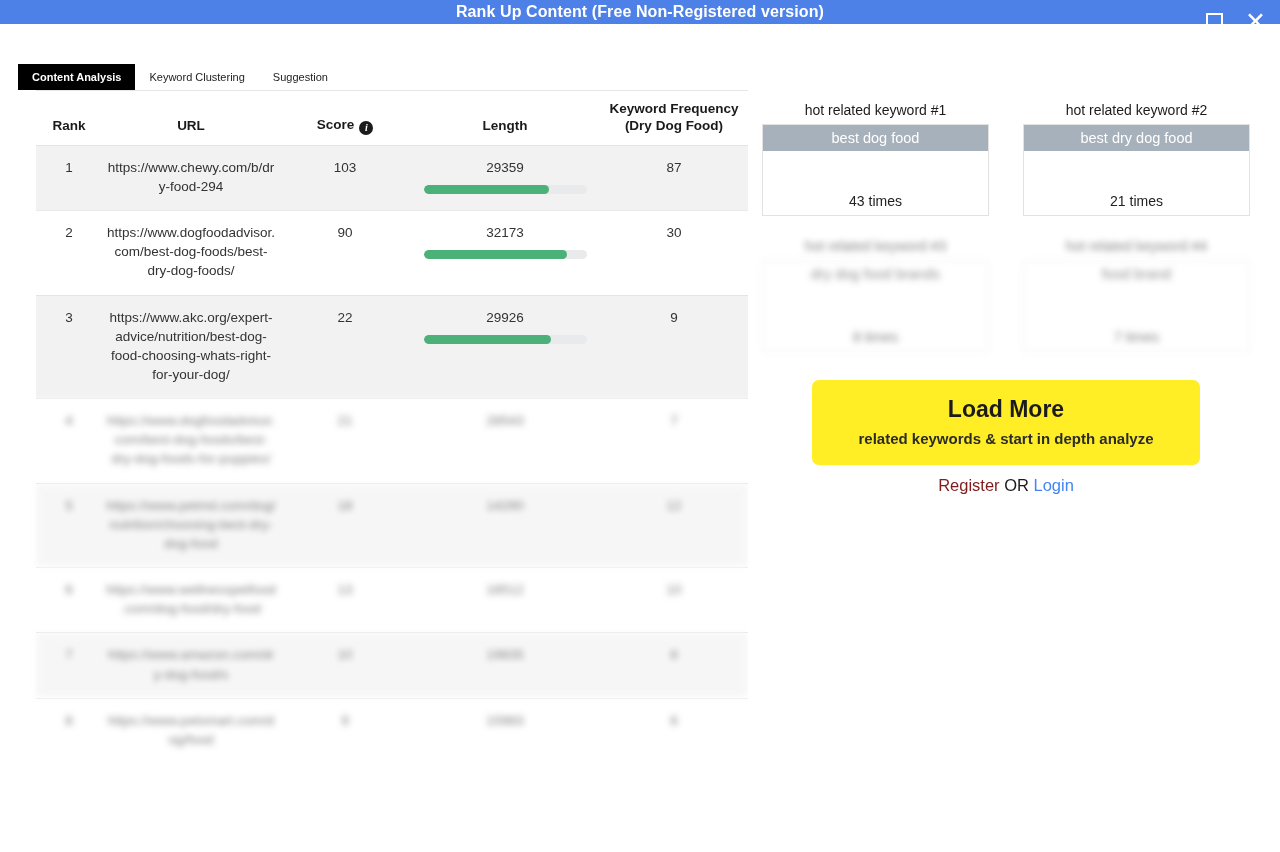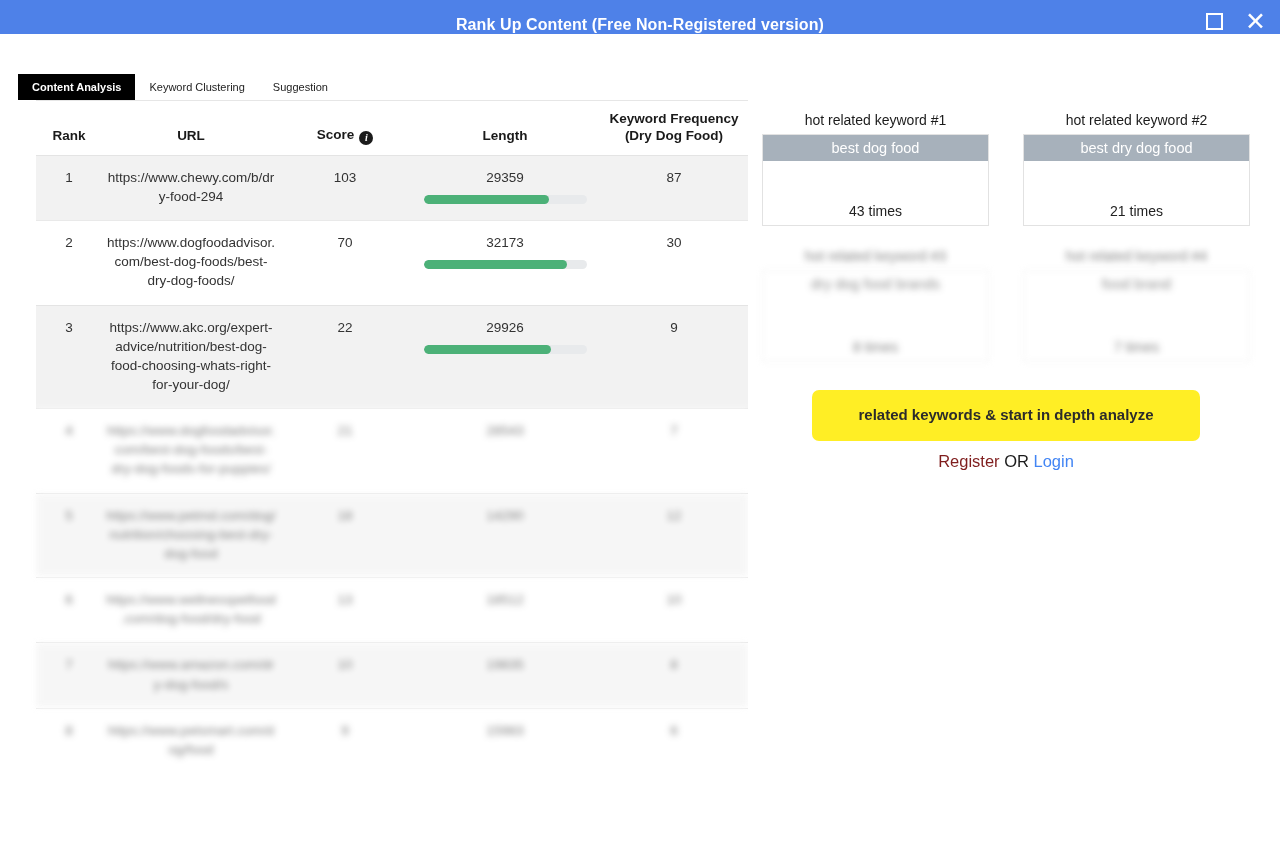--- a/index.html
+++ b/index.html
@@ -8,24 +8,24 @@
     width: 1280px;
     height: 852px;
     overflow: hidden;
     background: #ffffff;
     font-family: "Liberation Sans", sans-serif;
   }
 
   
   .titlebar {
     position: relative;
-    height: 34px;
+    height: 24px;
     background: #4e81e8;
     display: flex;
-    align-items: flex-end;
+    align-items: center;
     justify-content: center;
   }
   .titlebar-title {
     color: #ffffff;
     font-size: 16px;
     font-weight: bold;
     letter-spacing: .1px;
   }
   .titlebar-controls {
     position: absolute;
@@ -292,21 +292,21 @@
               <div>29359</div>
               <div class="bar-track" style="background: rgb(232, 234, 236);">
                 <div class="bar-fill" style="width: 77%; background: rgb(76, 177, 120);"></div>
               </div>
             </td>
             <td>87</td>
           </tr>
           <tr class="even">
             <td>2</td>
             <td>https://www.dogfoodadvisor.com/best-dog-foods/best-dry-dog-foods/</td>
-            <td>70</td>
+            <td>90</td>
             <td class="len-cell">
               <div>32173</div>
               <div class="bar-track" style="background: rgb(232, 234, 236);">
                 <div class="bar-fill" style="width: 88%; background: rgb(76, 177, 120);"></div>
               </div>
             </td>
             <td>30</td>
           </tr>
           <tr class="odd">
             <td>3</td>
@@ -396,20 +396,21 @@
           <div class="kw-caption">hot related keyword #4</div>
           <div class="kw-card">
             <div class="kw-card-head plain">food brand</div>
             <div class="kw-card-body">7 times</div>
           </div>
         </div>
       </div>
 
     <div class="loadmore-wrap">
       <div class="loadmore-btn" style="background: rgb(255, 238, 37);">
+        <div class="loadmore-title">Load More</div>
         <div class="loadmore-sub">related keywords &amp; start in depth analyze</div>
       </div>
       <div class="auth-line">
         <span class="auth-link" style="color: #7f1d1d;">Register</span><span class="auth-or"> OR </span><span class="auth-link" style="color: rgb(66, 133, 244);">Login</span>
       </div>
     </div>
   </div>
 </div>
 
 </body></html>

